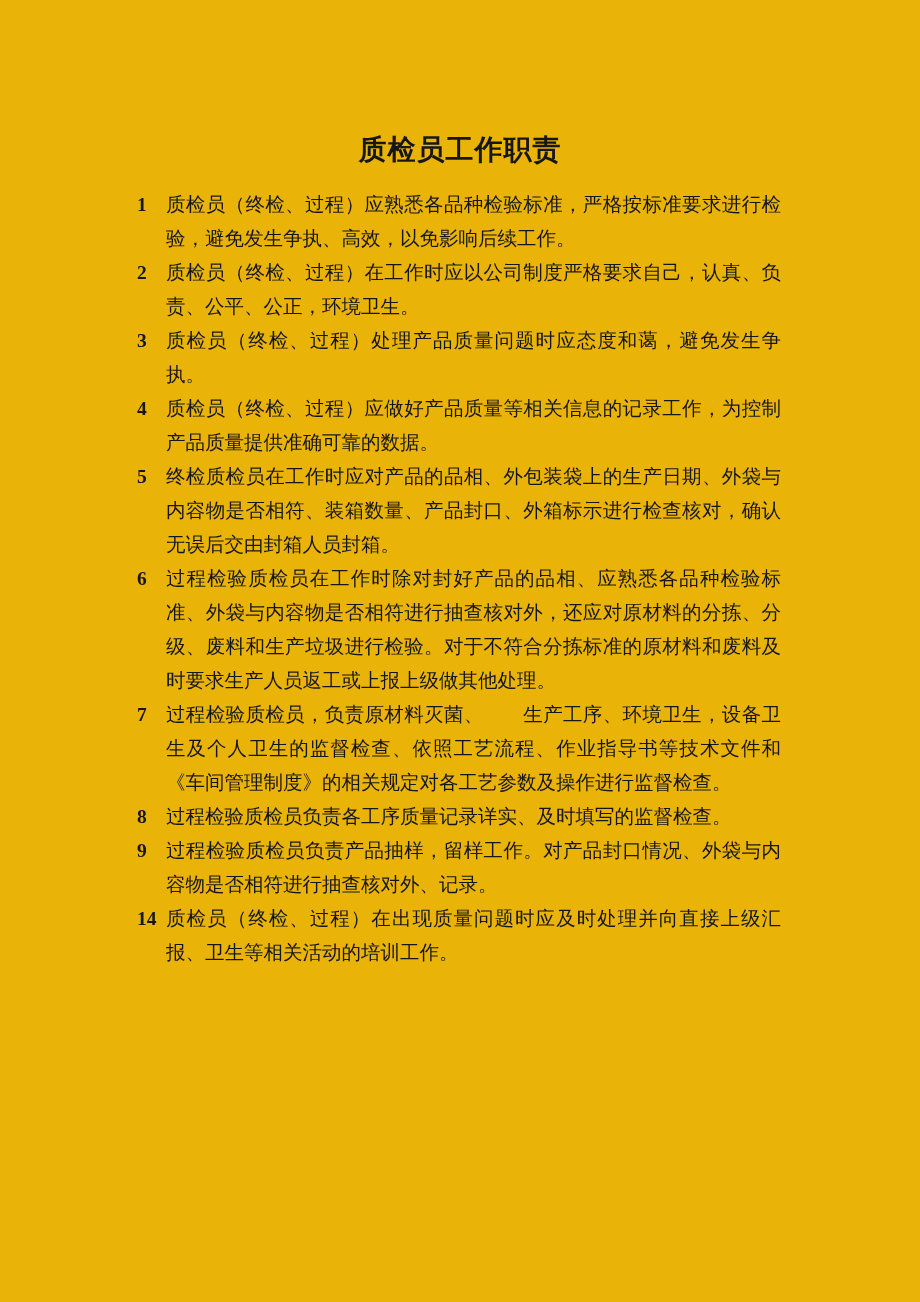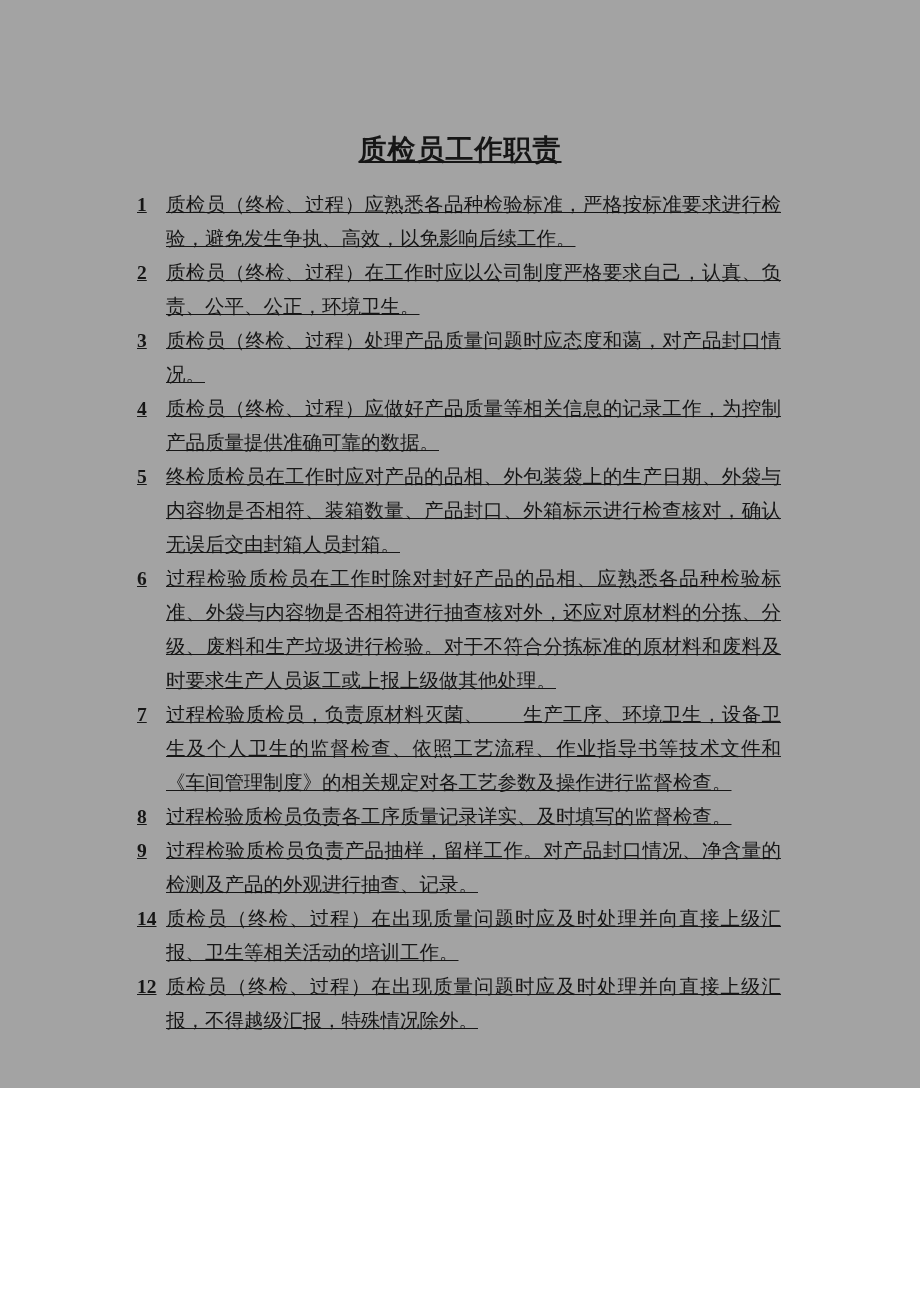--- a/index.html
+++ b/index.html
@@ -3,26 +3,25 @@
 <meta charset="utf-8">
 <style>
   html, body {
     margin: 0;
     padding: 0;
     background: #ffffff;
   }
   .doc-page {
     position: relative;
     width: 920px;
-    height: 1088px;
-    background: #a3a3a3;
+    height: 1302px;
+    background: #eab308;
     color: #161616;
     font-family: "Liberation Serif", serif;
     overflow: hidden;
-    text-decoration: underline;
   }
   .doc-title {
     padding-top: 112px;
     text-align: center;
     font-size: 28px;
     line-height: 38px;
     font-weight: 700;
     letter-spacing: 1px;
   }
   .doc-items {
@@ -54,21 +53,21 @@
     <div class="doc-item">
       <span class="item-num">1</span>
       <span class="item-text">质检员（终检、过程）应熟悉各品种检验标准，严格按标准要求进行检验，避免发生争执、高效，以免影响后续工作。</span>
     </div>
     <div class="doc-item">
       <span class="item-num">2</span>
       <span class="item-text">质检员（终检、过程）在工作时应以公司制度严格要求自己，认真、负责、公平、公正，环境卫生。</span>
     </div>
     <div class="doc-item">
       <span class="item-num">3</span>
-      <span class="item-text">质检员（终检、过程）处理产品质量问题时应态度和蔼，对产品封口情况。</span>
+      <span class="item-text">质检员（终检、过程）处理产品质量问题时应态度和蔼，避免发生争执。</span>
     </div>
     <div class="doc-item">
       <span class="item-num">4</span>
       <span class="item-text">质检员（终检、过程）应做好产品质量等相关信息的记录工作，为控制产品质量提供准确可靠的数据。</span>
     </div>
     <div class="doc-item">
       <span class="item-num">5</span>
       <span class="item-text">终检质检员在工作时应对产品的品相、外包装袋上的生产日期、外袋与内容物是否相符、装箱数量、产品封口、外箱标示进行检查核对，确认无误后交由封箱人员封箱。</span>
     </div>
     <div class="doc-item">
@@ -78,24 +77,20 @@
     <div class="doc-item">
       <span class="item-num">7</span>
       <span class="item-text">过程检验质检员，负责原材料灭菌、　　生产工序、环境卫生，设备卫生及个人卫生的监督检查、依照工艺流程、作业指导书等技术文件和《车间管理制度》的相关规定对各工艺参数及操作进行监督检查。</span>
     </div>
     <div class="doc-item">
       <span class="item-num">8</span>
       <span class="item-text">过程检验质检员负责各工序质量记录详实、及时填写的监督检查。</span>
     </div>
     <div class="doc-item">
       <span class="item-num">9</span>
-      <span class="item-text">过程检验质检员负责产品抽样，留样工作。对产品封口情况、净含量的检测及产品的外观进行抽查、记录。</span>
+      <span class="item-text">过程检验质检员负责产品抽样，留样工作。对产品封口情况、外袋与内容物是否相符进行抽查核对外、记录。</span>
     </div>
     <div class="doc-item">
       <span class="item-num">14</span>
       <span class="item-text">质检员（终检、过程）在出现质量问题时应及时处理并向直接上级汇报、卫生等相关活动的培训工作。</span>
     </div>
-    <div class="doc-item">
-      <span class="item-num">12</span>
-      <span class="item-text">质检员（终检、过程）在出现质量问题时应及时处理并向直接上级汇报，不得越级汇报，特殊情况除外。</span>
-    </div>
   </div>
 </div>
 
 </body></html>

